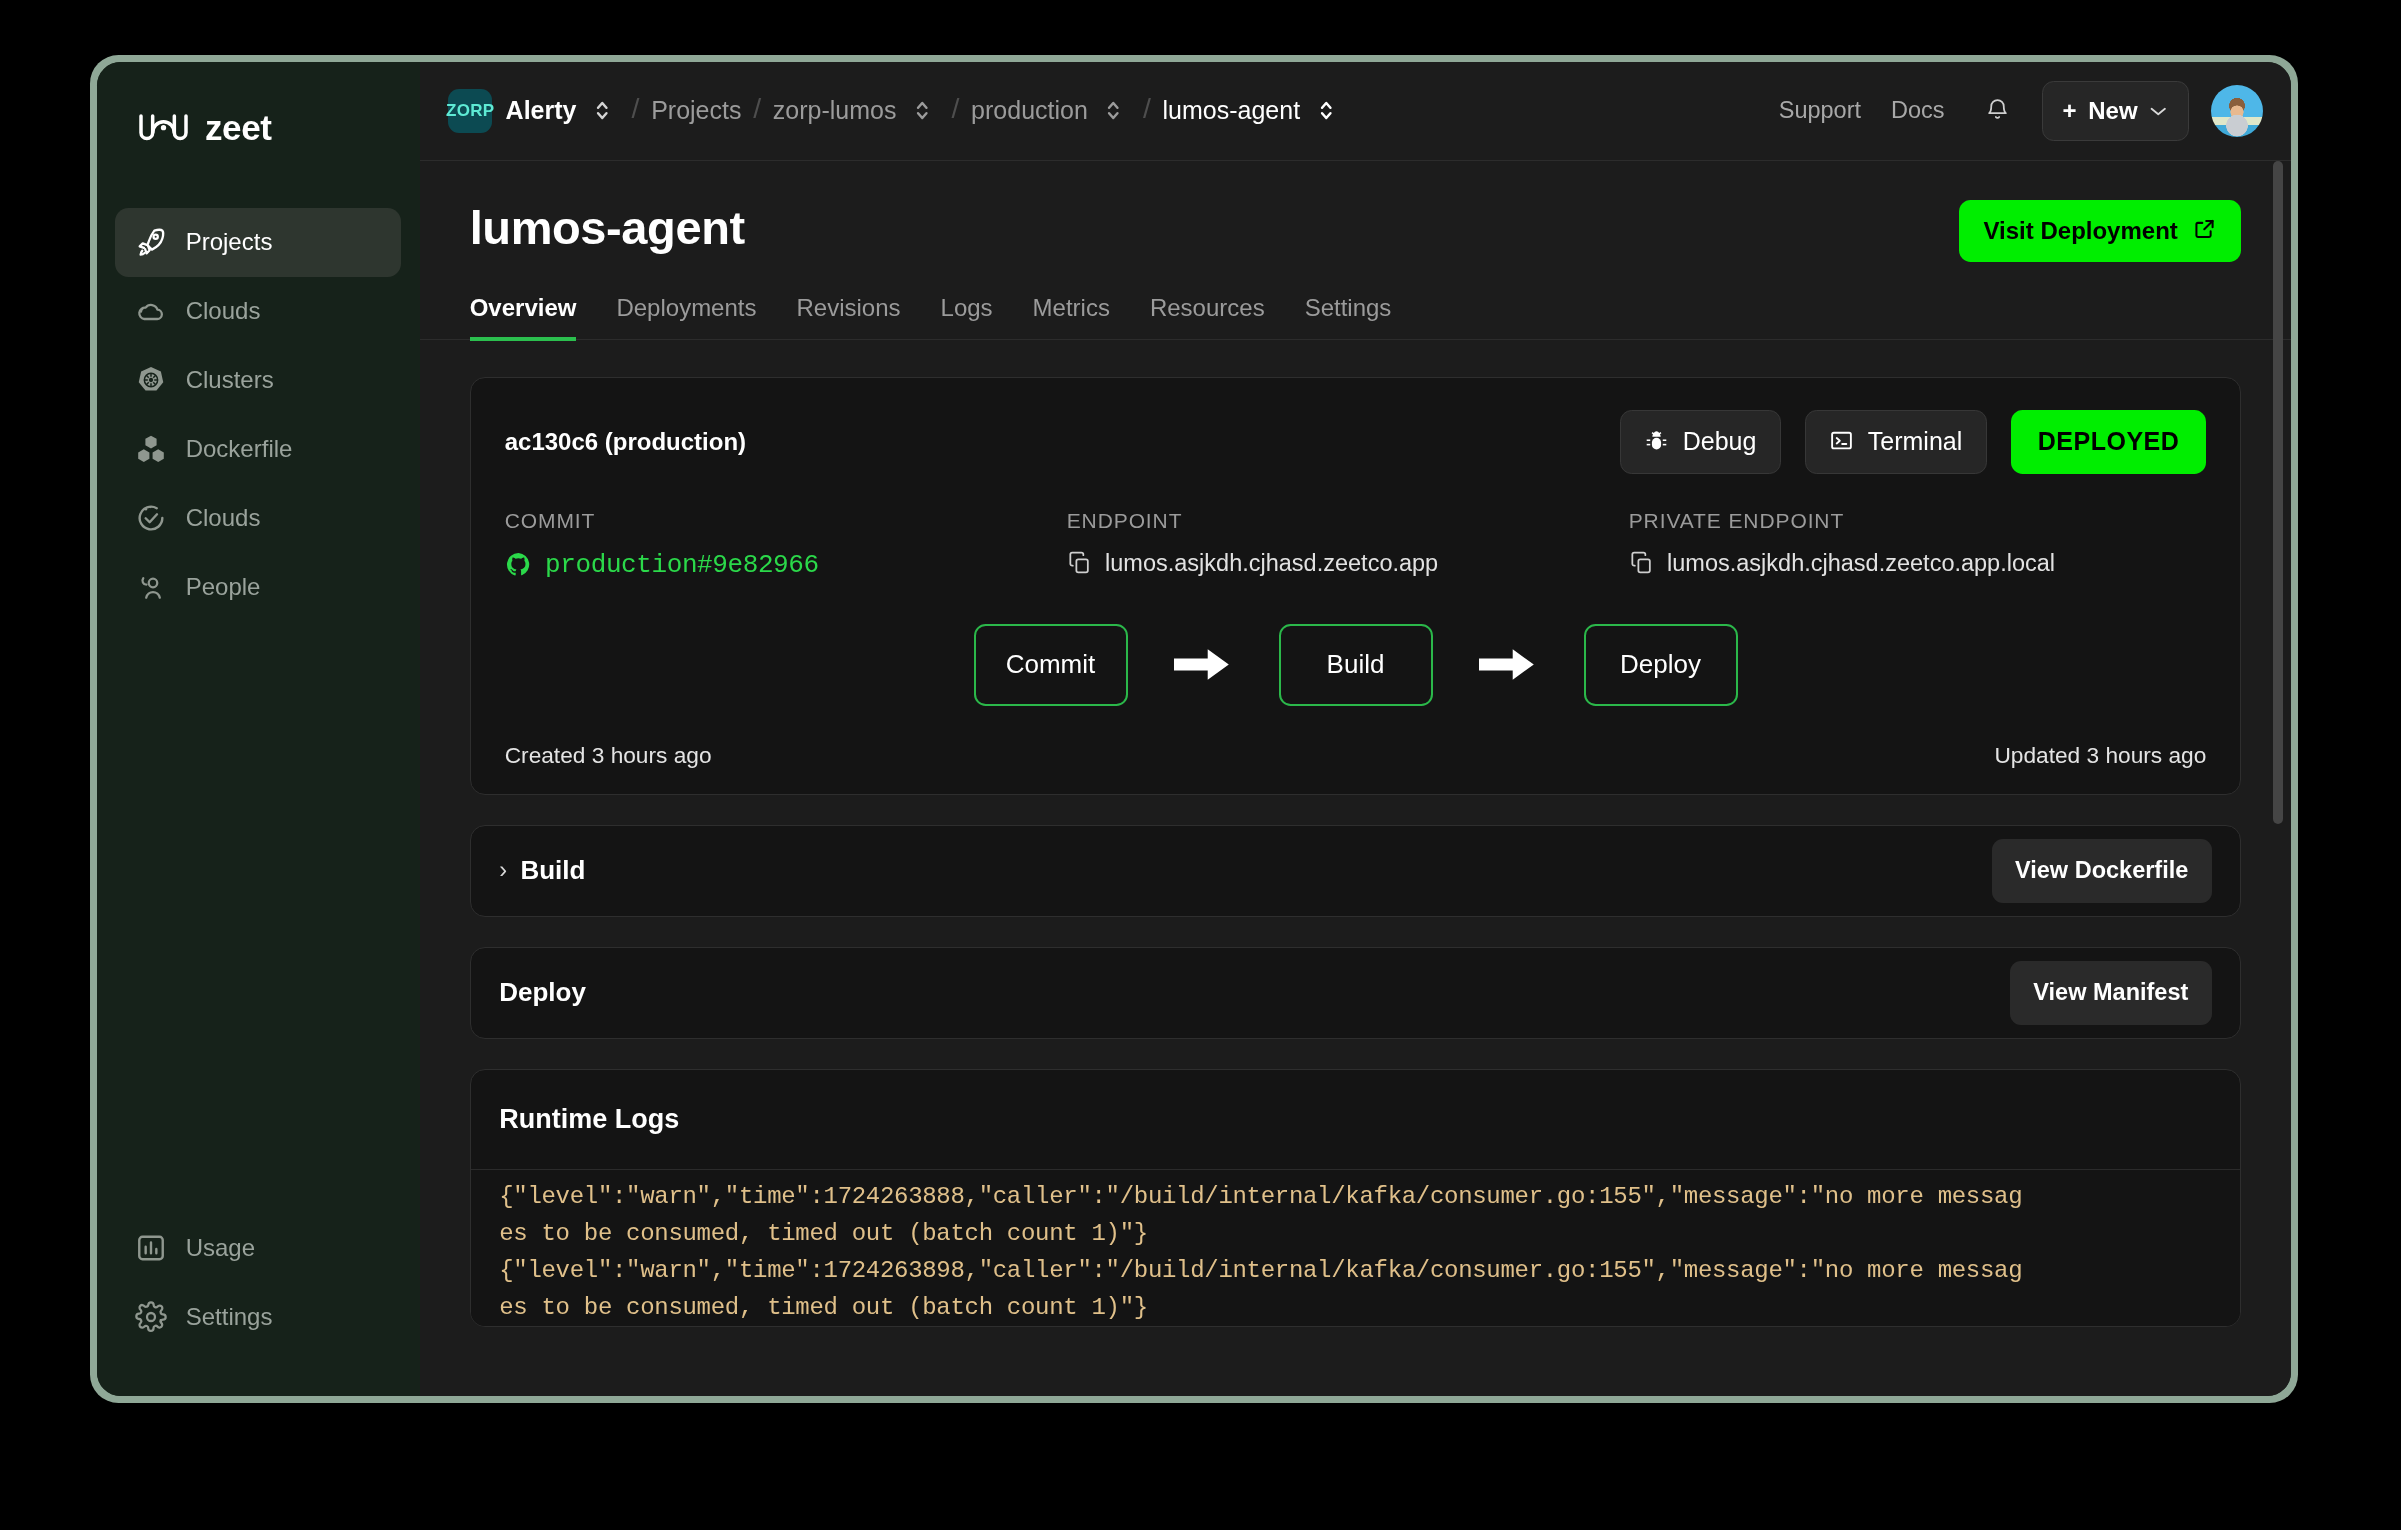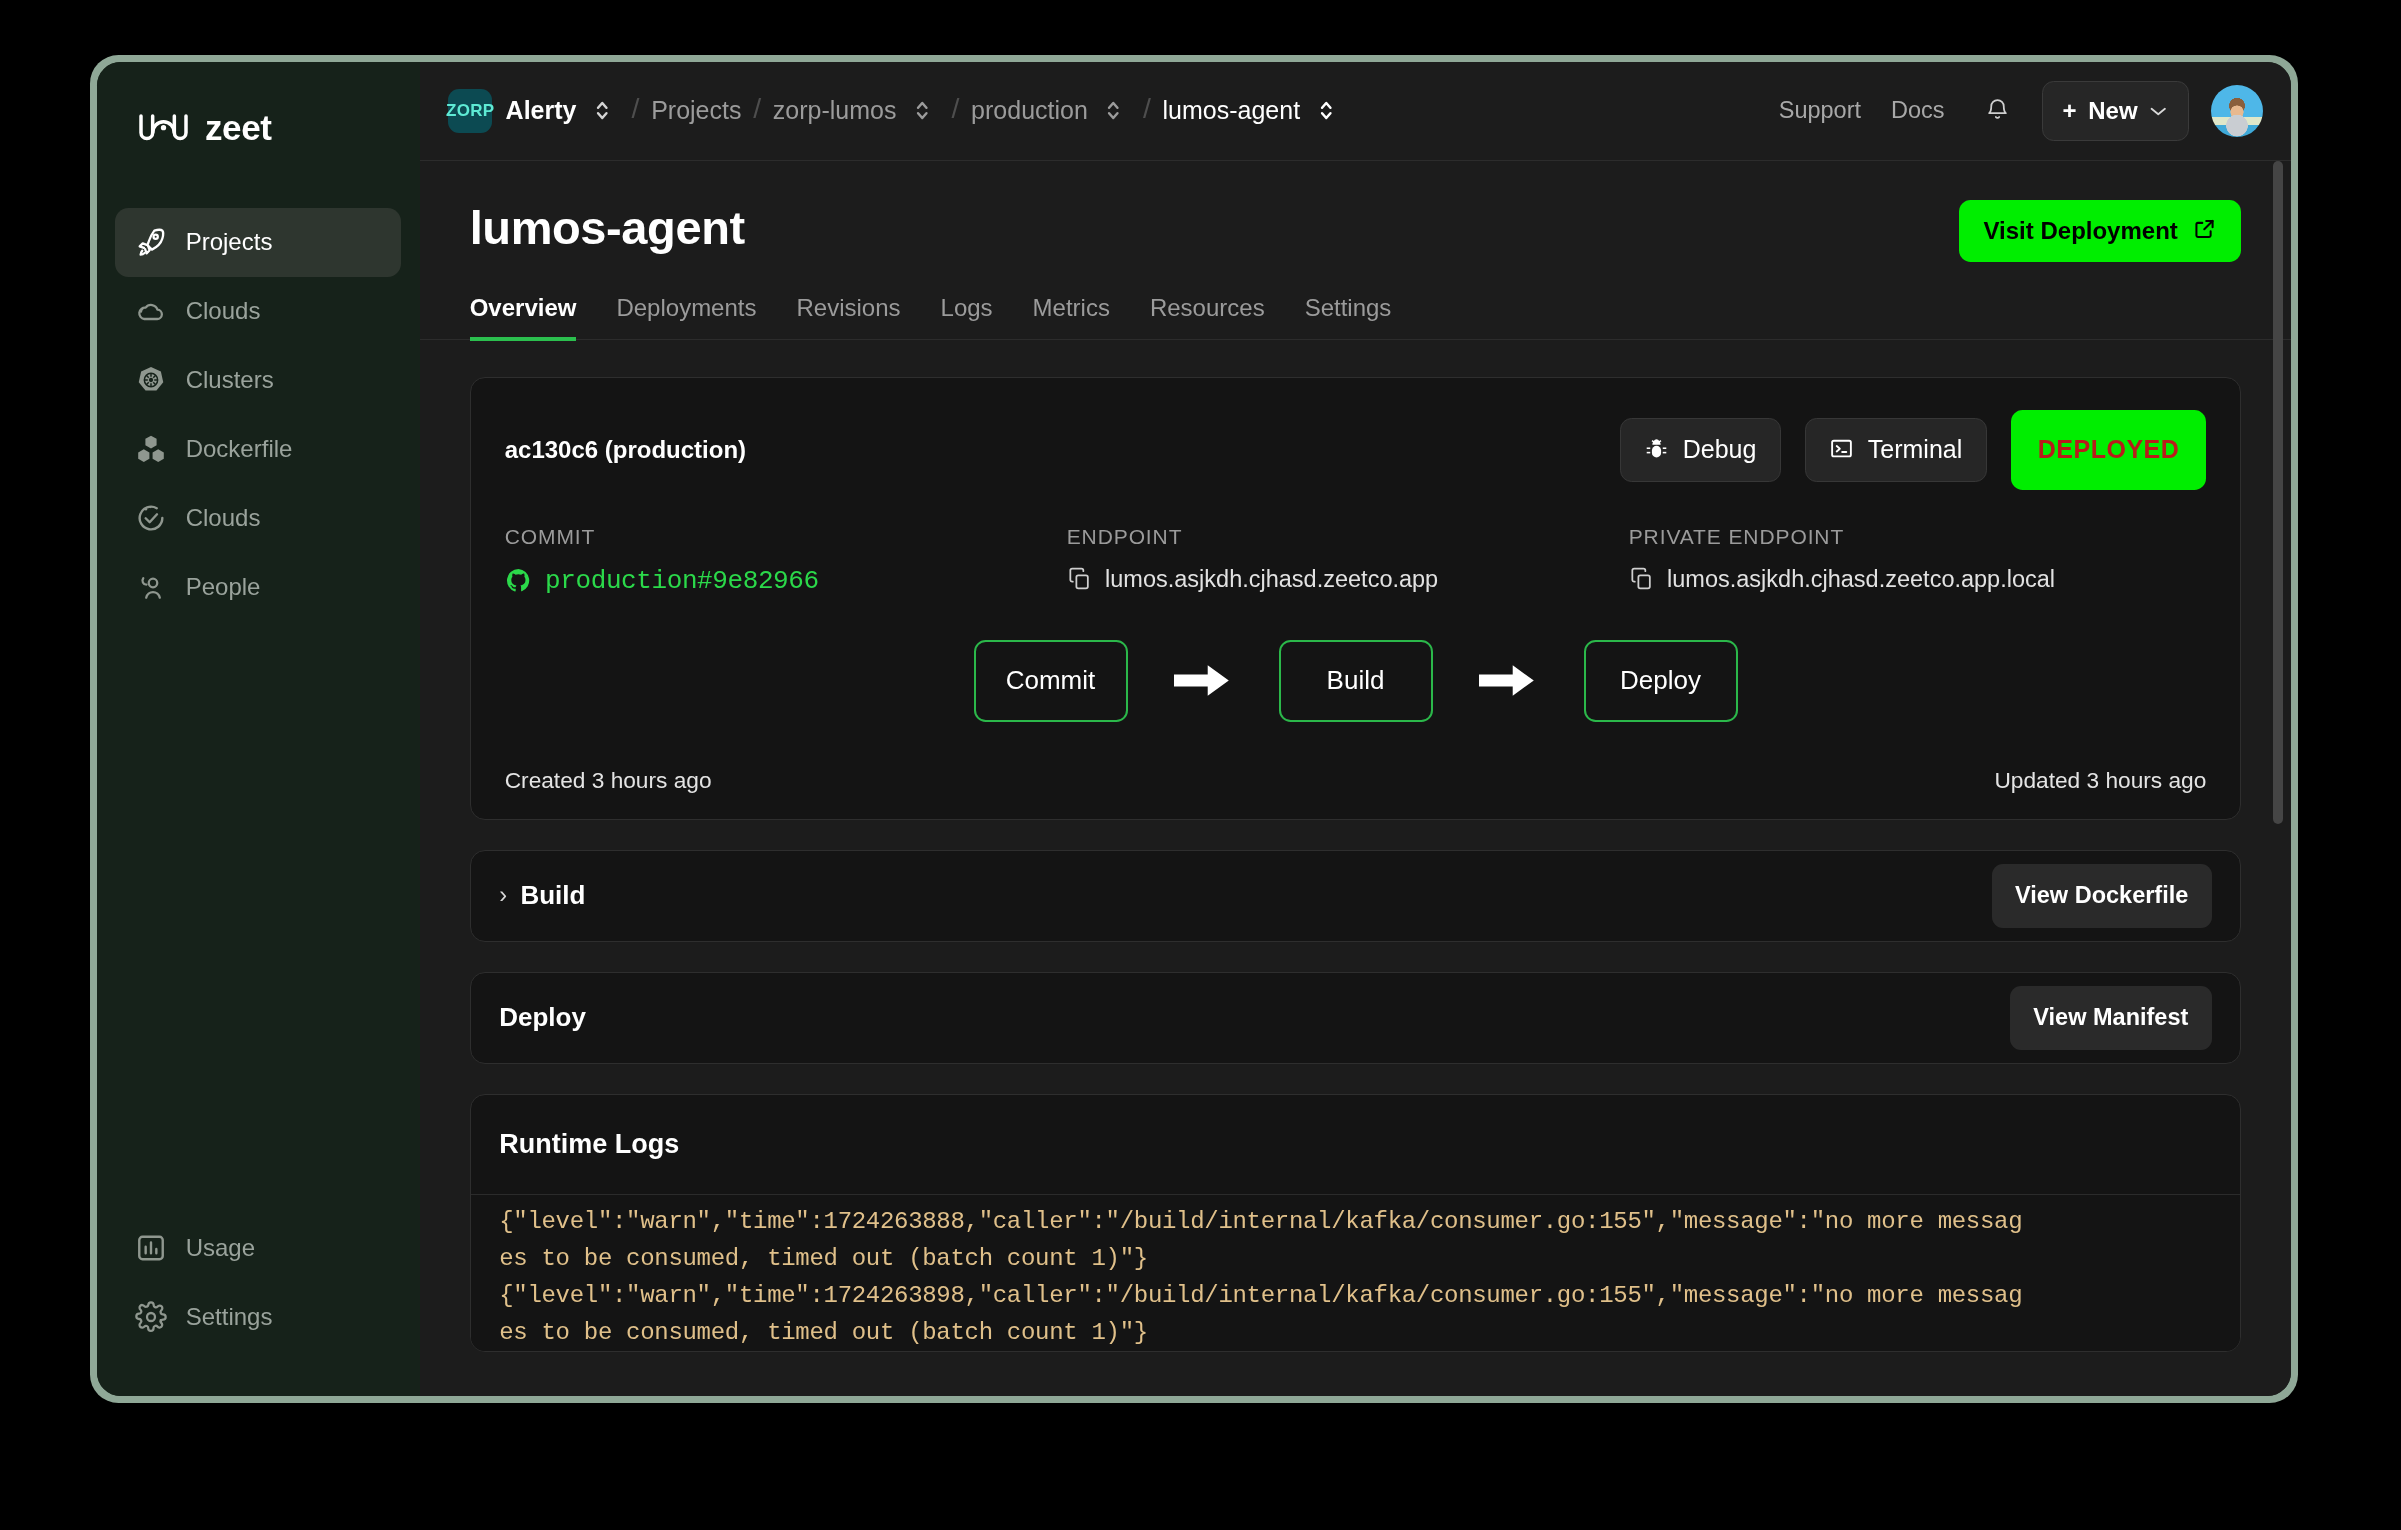--- a/index.html
+++ b/index.html
@@ -183,23 +183,23 @@
   #deploy-id { color: #ffffff; font-size: 24px; font-weight: 700; }
   #deploy-actions { margin-left: auto; display: flex; align-items: center; gap: 24px; }
   .pill-btn {
     height: 64px; background: #262626; border: 0.8px solid #373737;
     border-radius: 11.7px; display: flex; align-items: center; gap: 13.4px;
     padding: 0 23.5px; cursor: pointer;
   }
   .pill-btn .lbl { color: #ffffff; font-size: 25px; font-weight: 500; white-space: nowrap; }
   .pill-btn svg { width: 25px; height: 25px; }
   #status-badge {
-    height: 80px; background: #00ee00; border-radius: 11.7px;
+    height: 64px; background: #00ee00; border-radius: 11.7px;
     display: flex; align-items: center; padding: 0 27px;
-    color: #b91c1c; font-size: 25px; font-weight: 700; letter-spacing: 0.5px;
+    color: #000000; font-size: 25px; font-weight: 700; letter-spacing: 0.5px;
     cursor: pointer;
   }
 
   #meta-row {
     display: flex; margin-top: 35px;
   }
   .meta-col { flex: 0 0 auto; }
   .meta-col.c1 { width: 562px; }
   .meta-col.c2 { width: 562px; }
   .meta-label {
@@ -226,21 +226,21 @@
     border: 2.5px solid #2bb84a; border-radius: 11.7px;
     display: flex; align-items: center; justify-content: center;
     color: #ffffff; font-size: 26px; cursor: pointer;
   }
   .pipe-arrow {
     width: 151px; display: flex; align-items: center; justify-content: center;
   }
   .pipe-arrow svg { width: 59px; height: 39px; }
 
   #times-row {
-    display: flex; margin-top: 45px;
+    display: flex; margin-top: 36px;
   }
   .time-text { color: #e4e4e4; font-size: 22.7px; }
   .time-text.right { margin-left: auto; }
 
   
   .acc-card {
     padding: 0 28.5px; height: 92px;
     display: flex; align-items: center;
   }
   .acc-title { display: flex; align-items: center; gap: 13.4px; }

